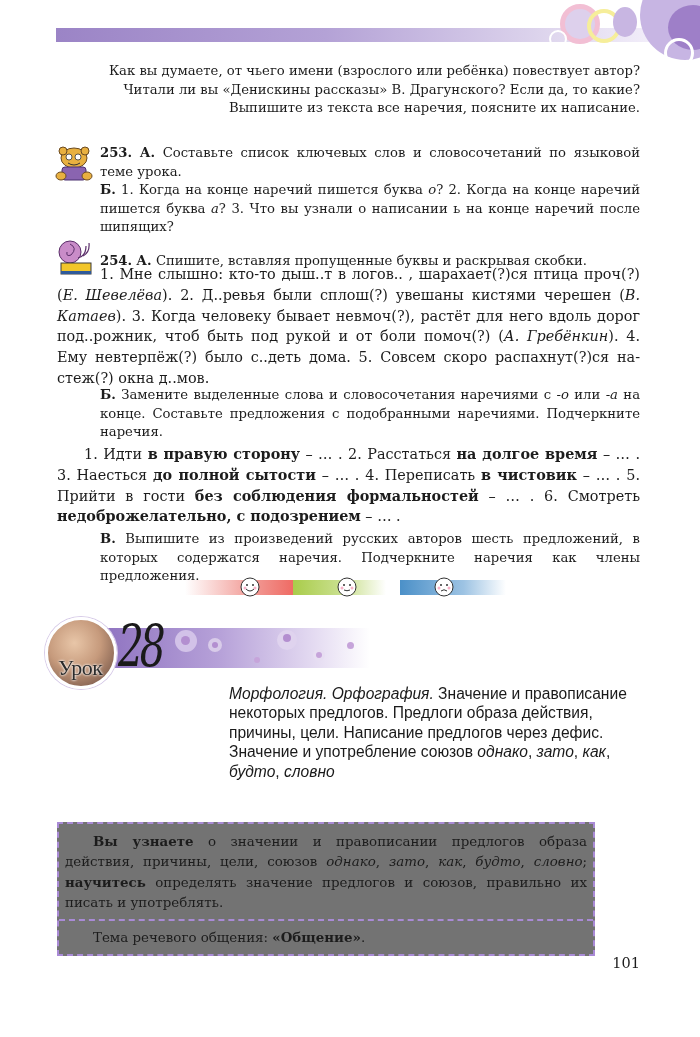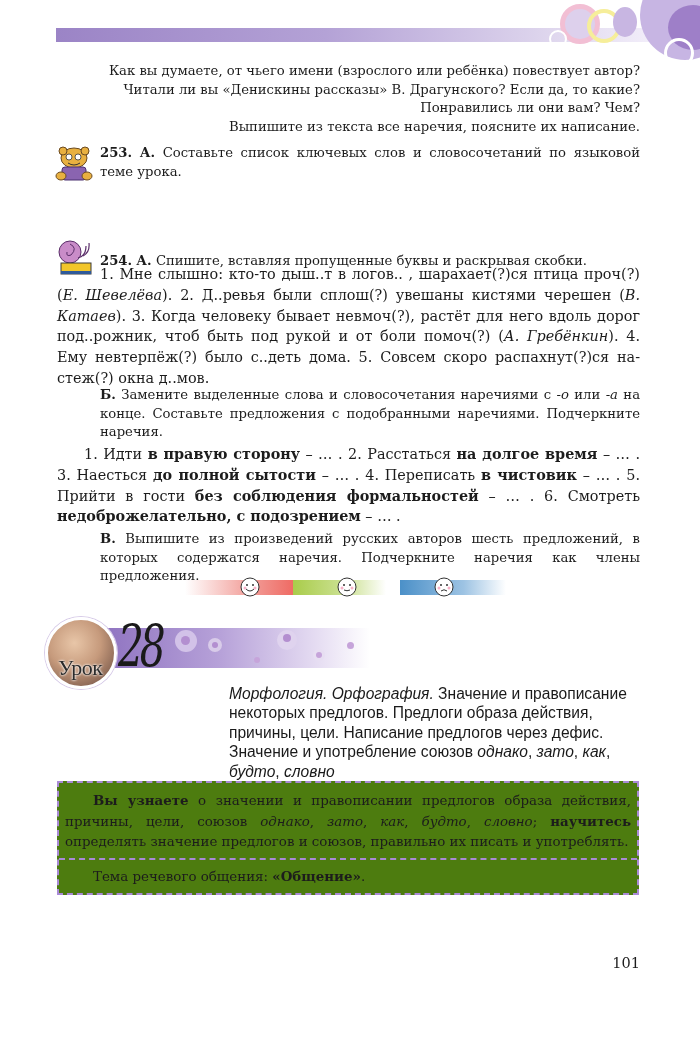--- a/index.html
+++ b/index.html
@@ -31,21 +31,21 @@
     background:radial-gradient(circle at 40% 35%,#e8c6a8 0%,#c69a7c 45%,#8f6b58 75%,#5d4a42 100%);
     border:3px solid #ffffff; box-shadow:0 0 0 1px #d7cbe8; }
   .lesson-word { left:58px; top:655px; font-family:Liberation Serif, serif; font-size:22px;
     color:#2b2b2b; letter-spacing:-0.5px; text-shadow:0 0 2px #fff,0 0 3px #fff; }
   .lesson-num { left:118px; top:612px; font-family:"DejaVu Serif", serif; font-style:italic;
     font-size:58px; color:#1a1a1a; letter-spacing:-6px; transform:scaleX(0.7); transform-origin:left; }
 
   .lesson-title { left:229px; top:684px; width:400px; font-family:"Liberation Sans", sans-serif;
     font-size:15.6px; line-height:19.4px; color:#1a1a1a; }
 
-  .info-box { left:57px; top:781px; width:582px; background:#4d7c0f;
+  .info-box { left:57px; top:822px; width:538px; background:#737373;
     border:2px dashed #a98ad6; box-sizing:border-box; }
   .info-box .part1 { padding:7px 6px 6px 6px; font-size:13.4px; line-height:20px; text-align:justify; }
   .info-box .part2 { border-top:2px dashed #a98ad6; padding:6px 6px 6px 34px; font-size:13.4px; line-height:20px; }
   .page-num { right:60px; top:955px; font-size:14.5px; }
 </style>
 </head>
 <body>
 
 <div class="abs top-band"></div>
 <div>
@@ -54,21 +54,20 @@
   <div class="deco-circle" style="left:613px;top:7px;width:24px;height:30px;background:#c8b6e2;"></div>
   <div class="deco-circle" style="left:640px;top:-30px;width:90px;height:90px;background:#c2add f;background:#c7b5e3;"></div>
   <div class="deco-circle" style="left:668px;top:5px;width:50px;height:45px;background:#9e7fc8;"></div>
   <div class="deco-circle" style="left:664px;top:38px;width:24px;height:24px;border:3px solid #ffffff;"></div>
   <div class="deco-circle" style="left:549px;top:30px;width:14px;height:14px;border:2px solid #ffffff;"></div>
 </div>
 
 <div class="txt" style="left:100px;top:62px;width:540px;text-align:right;">
   <p>Как вы думаете, от чьего имени (взрослого или ребёнка) повествует автор?</p>
   <p>Читали ли вы «Денискины рассказы» В. Драгунского? Если да, то какие?</p>
-  <p>Понравились ли они вам? Чем?</p>
   <p>Выпишите из текста все наречия, поясните их написание.</p>
 </div>
 
 <div class="icon-box" style="left:55px;top:146px;width:38px;height:36px;">
   <svg width="38" height="36" viewBox="0 0 38 36">
     <ellipse cx="19" cy="12" rx="13" ry="10" fill="#e8b040" stroke="#6b4a20" stroke-width="1"></ellipse>
     <circle cx="8" cy="5" r="4" fill="#e8b040" stroke="#6b4a20" stroke-width="1"></circle>
     <circle cx="30" cy="5" r="4" fill="#e8b040" stroke="#6b4a20" stroke-width="1"></circle>
     <circle cx="14" cy="11" r="3" fill="#fff" stroke="#333" stroke-width="0.8"></circle>
     <circle cx="23" cy="11" r="3" fill="#fff" stroke="#333" stroke-width="0.8"></circle>
@@ -76,20 +75,24 @@
     <rect x="7" y="21" width="24" height="13" rx="3" fill="#8a64b0" stroke="#4a3070" stroke-width="1"></rect>
     <ellipse cx="6" cy="30" rx="5" ry="4" fill="#e8b040" stroke="#6b4a20" stroke-width="1"></ellipse>
     <ellipse cx="32" cy="30" rx="5" ry="4" fill="#e8b040" stroke="#6b4a20" stroke-width="1"></ellipse>
   </svg>
 </div>
 <div class="txt" style="left:100px;top:144px;width:540px;">
   <p>
     <b>253.</b>
     <b>А.</b>
     <span>Составьте список ключевых слов и словосочетаний по языковой теме урока.</span>
+  </p>
+  <p>
+    <b>Б.</b>
+    <span>1. Когда на конце наречий пишется буква </span><i>о</i><span>? 2. Когда на конце наречий пишется буква </span><i>а</i><span>? 3. Что вы узнали о написании ь на конце наречий после шипящих?</span>
   </p>
 </div>
 
 <div class="icon-box" style="left:56px;top:238px;width:38px;height:38px;">
   <svg width="38" height="38" viewBox="0 0 38 38">
     <circle cx="14" cy="14" r="11" fill="#c98cc8" stroke="#5b2f6a" stroke-width="1"></circle>
     <path d="M14 6 Q22 10 15 17 Q10 19 11 14" stroke="#5b2f6a" fill="none" stroke-width="1"></path>
     <path d="M22 20 Q30 18 30 8" stroke="#5b2f6a" fill="none" stroke-width="1.2"></path>
     <path d="M27 18 Q34 14 33 5" stroke="#5b2f6a" fill="none" stroke-width="1.2"></path>
     <rect x="5" y="25" width="30" height="11" fill="#f2c62a" stroke="#3a3a3a" stroke-width="1"></rect>

